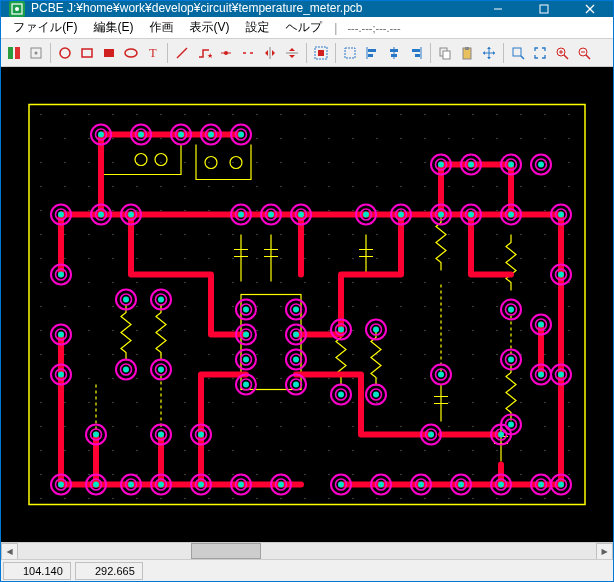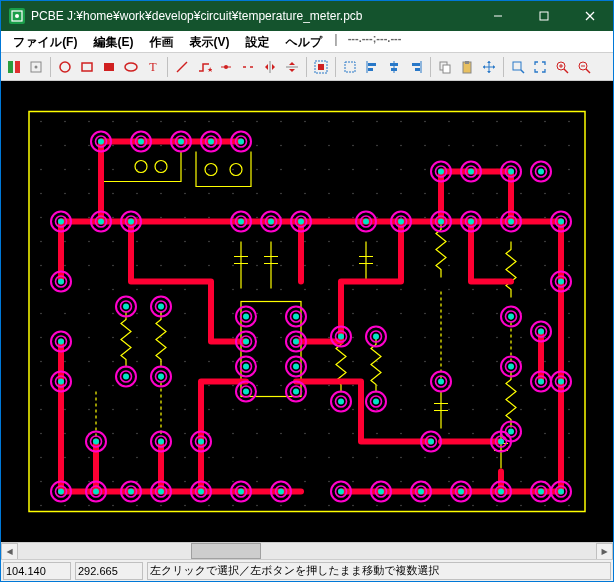--- a/index.html
+++ b/index.html
@@ -1,38 +1,38 @@
 <!DOCTYPE html>
 <html><head>
 <meta charset="utf-8">
 <style>
 * { margin: 0; padding: 0; box-sizing: border-box; }
 body { font-family: "MS UI Gothic", "Meiryo", sans-serif; font-size: 12px; background: #fff; overflow: hidden; }
 .window { width: 614px; height: 582px; border: 1px solid #0078d7; background: #fff; display: flex; flex-direction: column; }
-.titlebar { height: 30px; background: #14532d; color: #fff; display: flex; align-items: center; padding: 0 0 0 8px; }
+.titlebar { height: 16px; background: #0369a1; color: #fff; display: flex; padding: 0 0 0 8px; }
 .titlebar .icon { width: 16px; height: 16px; background: #1a9e4a; border-radius: 2px; margin-right: 6px; display: flex; align-items: center; justify-content: center; }
 .titlebar .icon svg { width: 12px; height: 12px; }
 .titlebar .title { flex: 1; font-size: 12px; }
 .winbtns { display: flex; height: 100%; }
 .winbtn { width: 46px; display: flex; align-items: center; justify-content: center; color: #fff; }
-.menubar { height: 22px; background: #fff; display: flex; align-items: flex-start; padding: 1px 4px; border-bottom: 1px solid #d0d0d0; font-size: 12px; font-weight: bold; }
+.menubar { height: 22px; background: #fff; display: flex; align-items: center; padding: 1px 4px; border-bottom: 1px solid #d0d0d0; font-size: 12px; }
 .menu-item { padding: 2px 8px; }
 .menu-sep { color: #999; padding: 0 4px; }
 .menu-info { color: #666; padding: 0 6px; font-size: 11px; }
 .toolbar { height: 28px; background: #f0f0f0; border-bottom: 1px solid #ccc; display: flex; align-items: center; padding: 0 2px; gap: 0; }
 .tbtn { width: 22px; height: 22px; border: 1px solid transparent; display: flex; align-items: center; justify-content: center; border-radius: 2px; }
 .tsep { width: 1px; height: 20px; background: #c0c0c0; margin: 0 3px; }
 .canvas-area { flex: 1; background: #000; position: relative; overflow: hidden; }
 .canvas-area svg { width: 100%; height: 100%; }
 .scroll-h { height: 17px; background: #f0f0f0; border-top: 1px solid #ccc; display: flex; }
 .scroll-btn { width: 17px; height: 17px; background: #f0f0f0; border: 1px solid #c0c0c0; display: flex; align-items: center; justify-content: center; font-size: 8px; color: #606060; }
 .scroll-track { flex: 1; background: #e8e8e8; position: relative; }
 .scroll-thumb { position: absolute; height: 100%; background: #cdcdcd; border: 1px solid #a0a0a0; }
 .statusbar { height: 22px; background: #f0f0f0; border-top: 1px solid #ccc; display: flex; align-items: center; }
-.status-cell { border: 1px solid #c0c0c0; height: 18px; padding: 2px 2px; margin: 0 2px; font-size: 11px; display: flex; align-items: center; }
+.status-cell { border: 1px solid #c0c0c0; height: 18px; padding: 2px 19px; margin: 0 2px; font-size: 11px; display: flex; align-items: center; }
 .status-cell.coord { width: 68px; }
 .status-cell.msg { flex: 1; }
 </style>
 </head>
 <body>
 
 <div class="window">
 
   <div class="titlebar">
     <span class="icon">
@@ -898,16 +898,15 @@
     <div class="scroll-btn">◀</div>
     <div class="scroll-track">
       <div class="scroll-thumb" style="left:30%;width:12%"></div>
     </div>
     <div class="scroll-btn">▶</div>
   </div>
 
   <div class="statusbar">
     <div class="status-cell coord">104.140</div>
     <div class="status-cell coord">292.665</div>
-    <div class="status-cell msg">左クリックで選択／左ボタンを押したまま移動で複数選択</div>
   </div>
 
 </div>
 
 </body></html>

